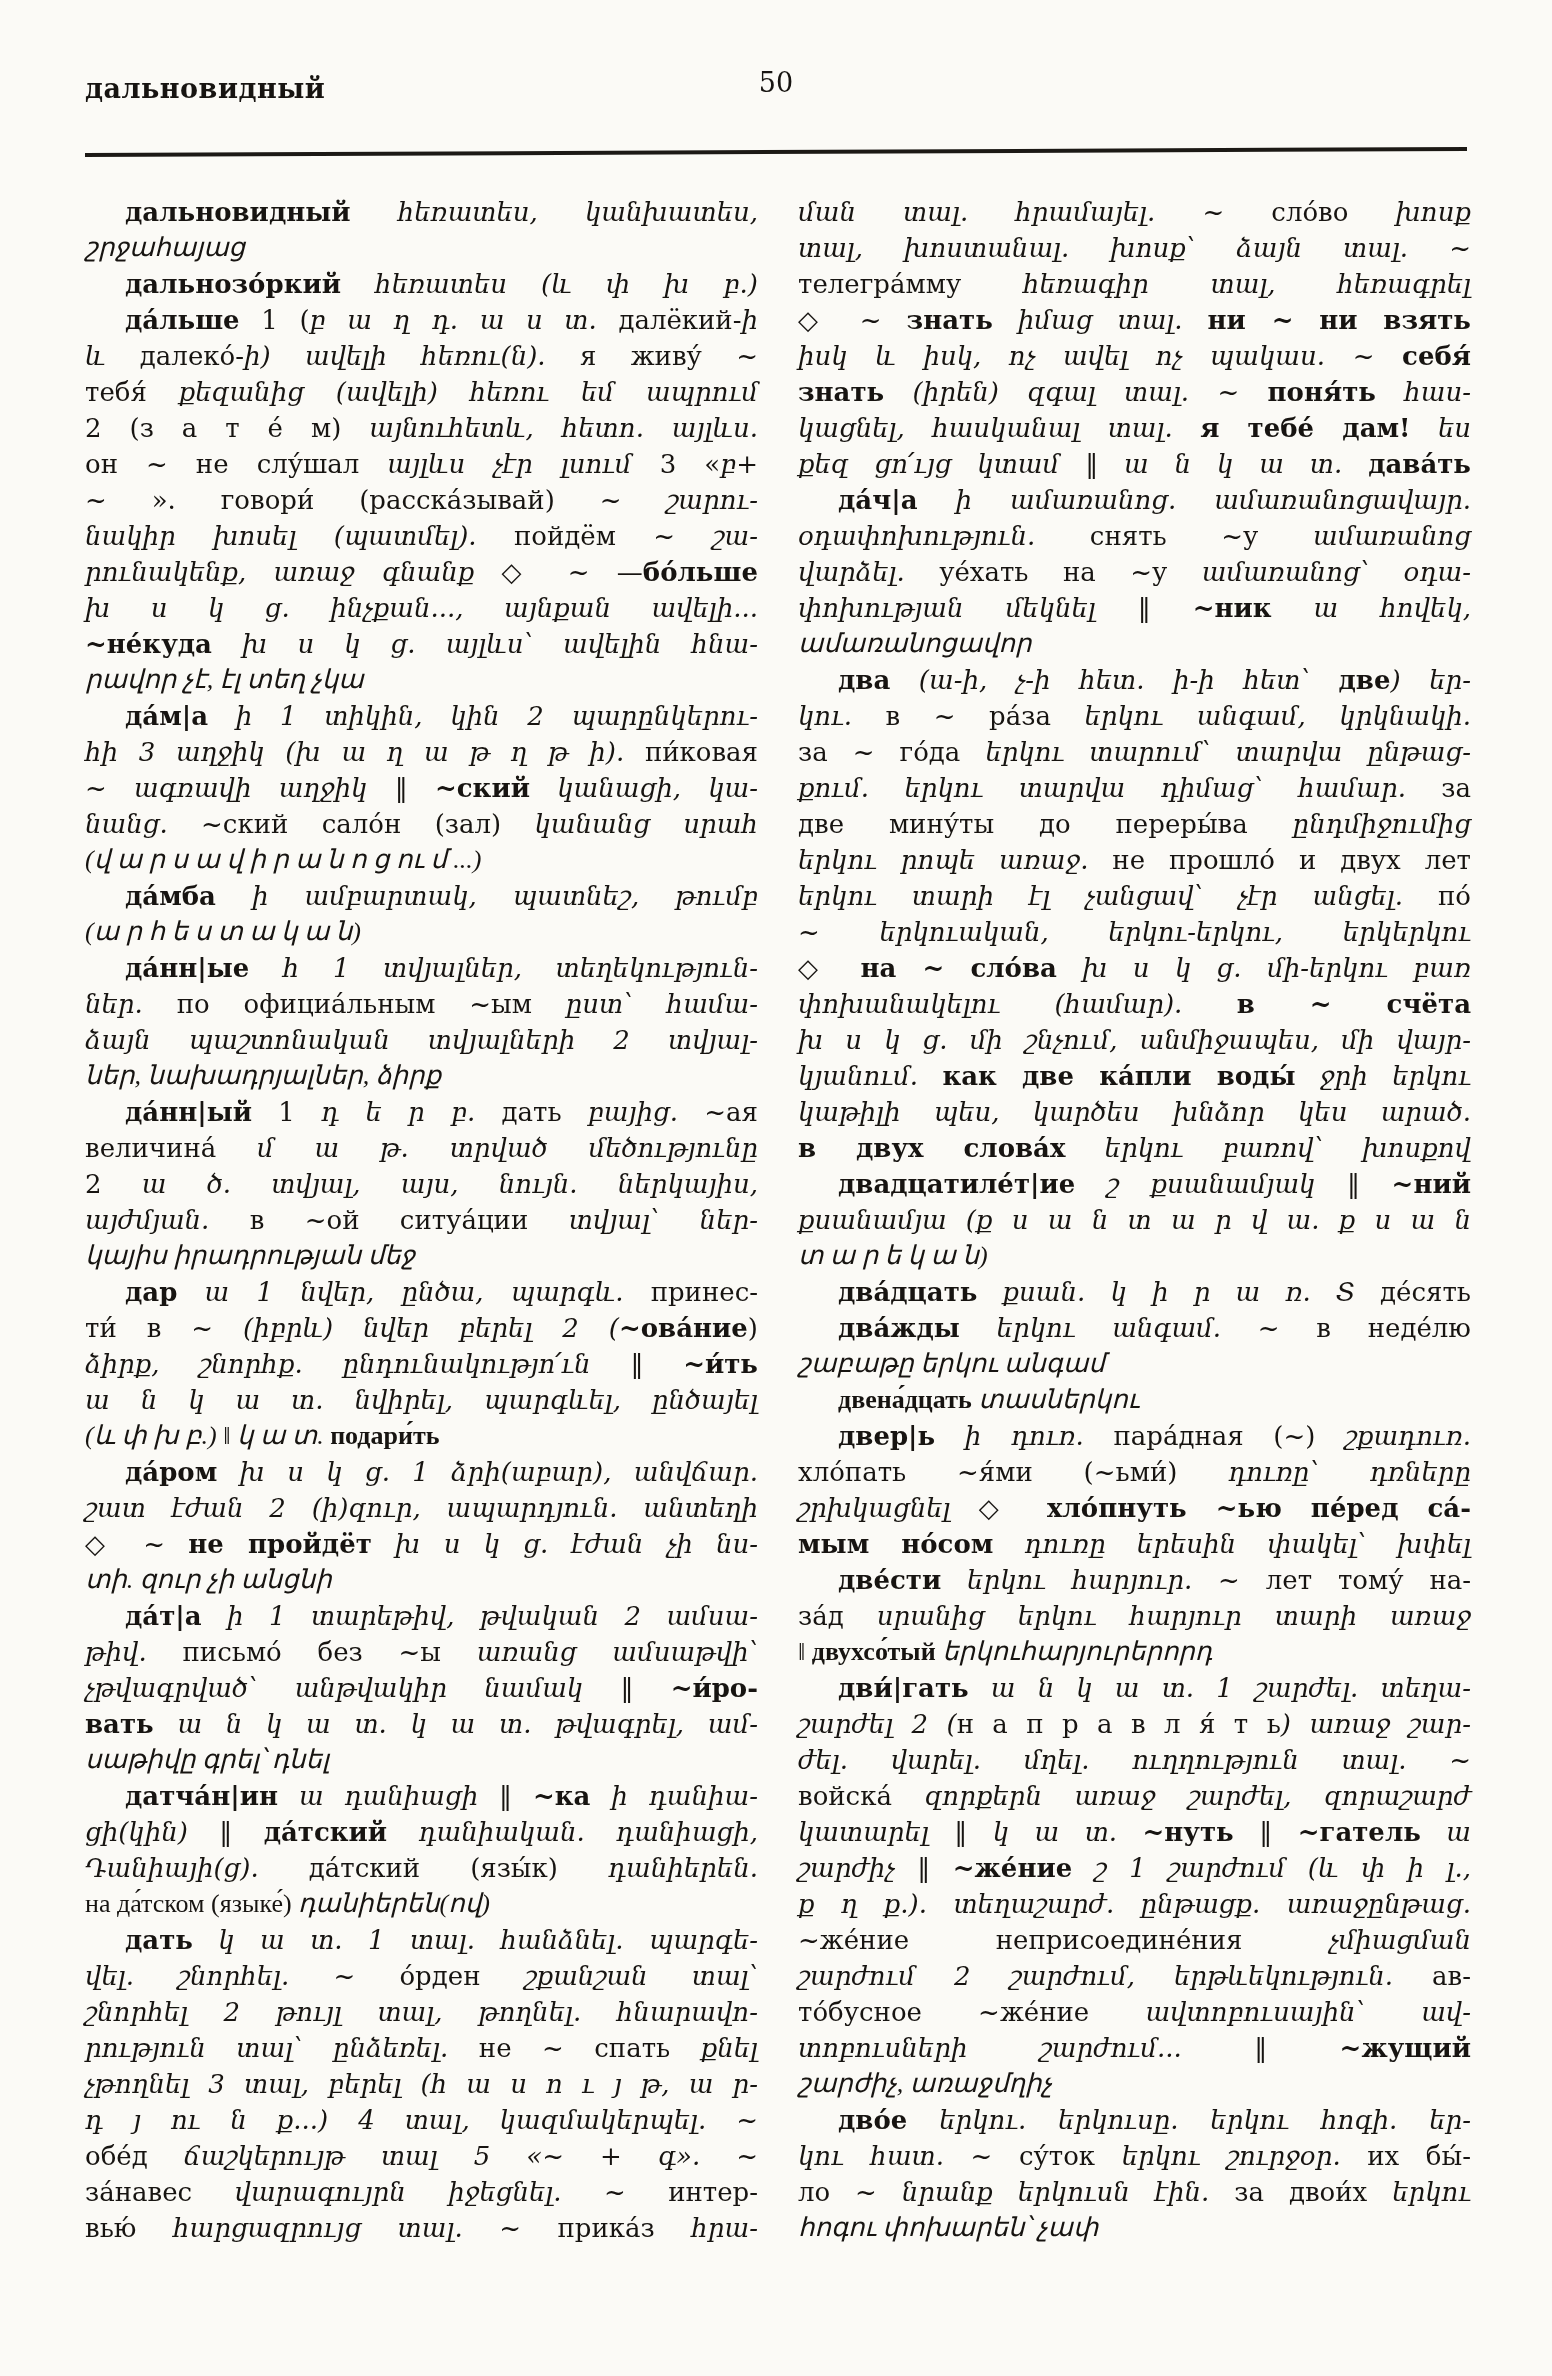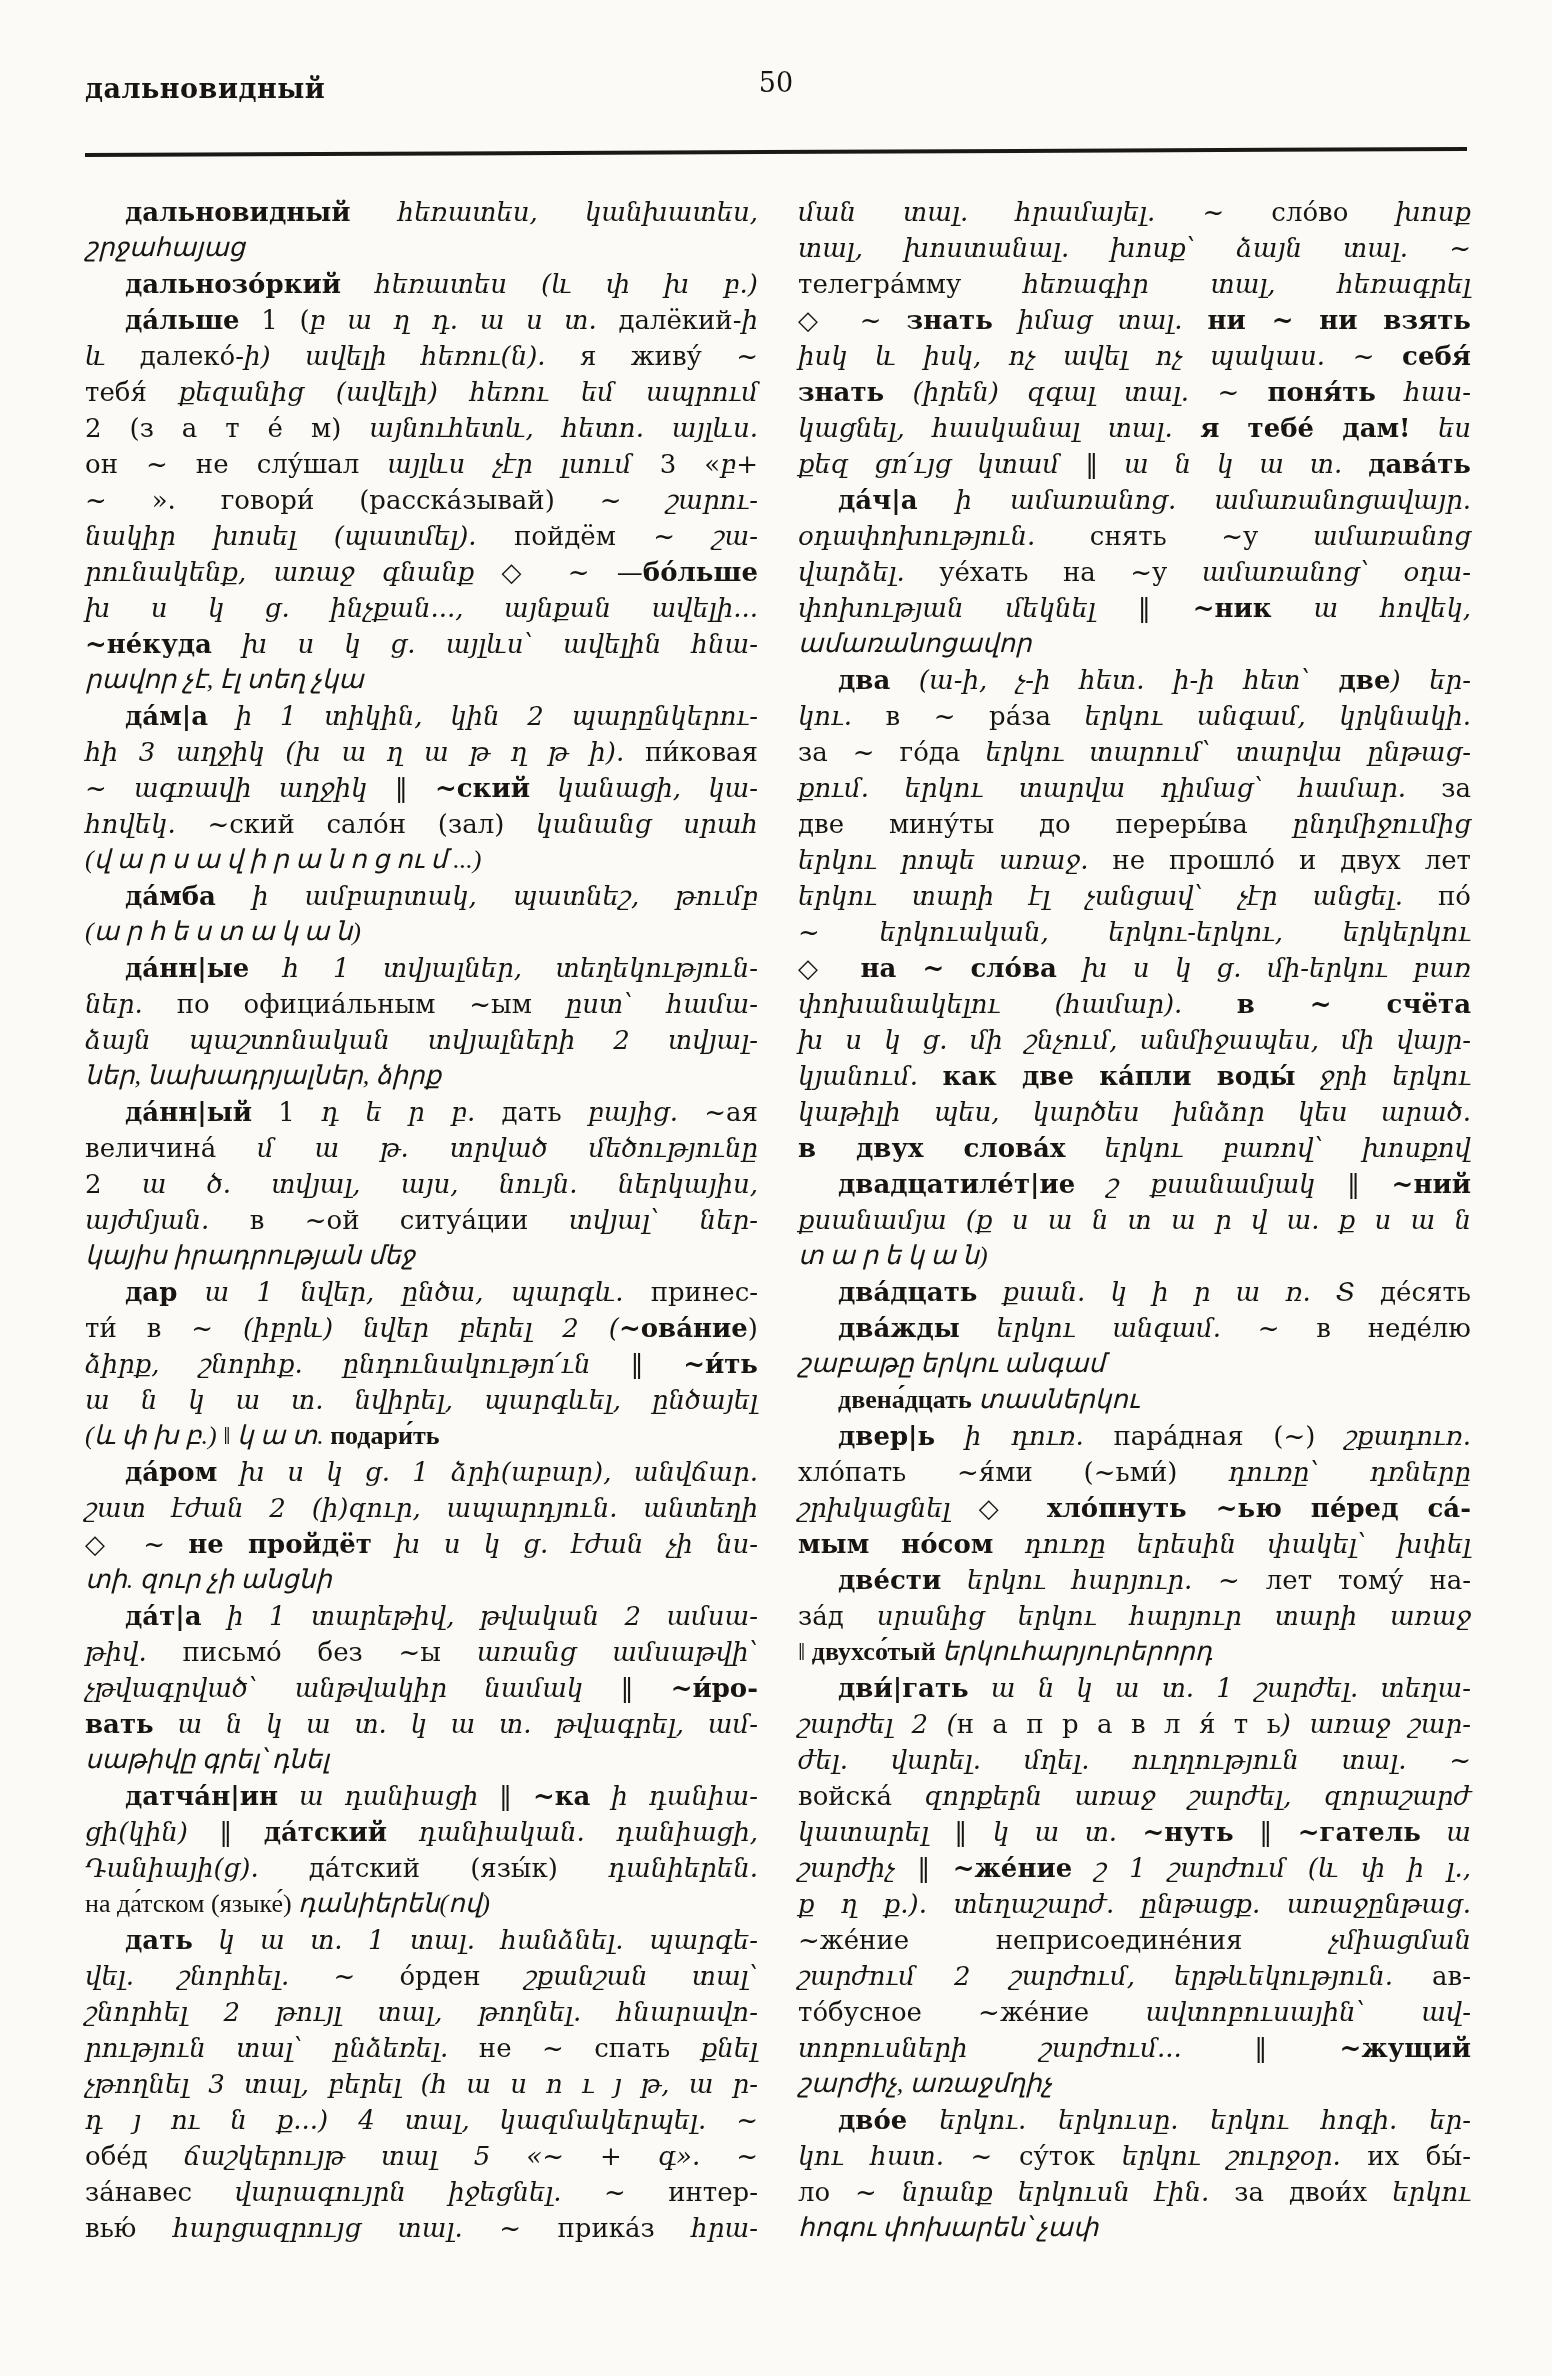--- a/index.html
+++ b/index.html
@@ -65,21 +65,21 @@
         <div class="line"><span class="s-r">он ~ не слу́шал </span><span class="s-a">այլևս չէր լսում </span><span class="s-r">3 «</span><span class="s-a">բ</span><span class="s-r">+</span></div>
         <div class="line"><span class="s-r">~ ». говори́ (расска́зывай) ~ </span><span class="s-a">շարու-</span></div>
         <div class="line"><span class="s-a">նակիր խոսել (պատմել). </span><span class="s-r">пойдём ~ </span><span class="s-a">շա-</span></div>
         <div class="line"><span class="s-a">րունակենք, առաջ գնանք </span><span class="s-r">◇ ~ —</span><span class="s-b">бо́льше</span></div>
         <div class="line"><span class="s-a">խ ս կ ց. ինչքան..., այնքան ավելի...</span></div>
         <div class="line"><span class="s-b">~не́куда</span><span class="s-a"> խ ս կ ց. այլևս՝ ավելին հնա-</span></div>
         <div class="line nj"><span class="s-a">րավոր չէ, էլ տեղ չկա</span></div>
         <div class="line ind"><span class="s-b">да́м|а</span><span class="s-a"> ի 1 տիկին, կին 2 պարընկերու-</span></div>
         <div class="line"><span class="s-a">հի 3 աղջիկ (խ ա ղ ա թ ղ թ ի). </span><span class="s-r">пи́ковая</span></div>
         <div class="line"><span class="s-r">~ </span><span class="s-a">ագռավի աղջիկ </span><span class="s-r">‖ </span><span class="s-b">~ский</span><span class="s-a"> կանացի, կա-</span></div>
-        <div class="line"><span class="s-a">հովեկ. </span><span class="s-r">~ский сало́н (зал) </span><span class="s-a">կանանց սրահ</span></div>
+        <div class="line"><span class="s-a">նանց. </span><span class="s-r">~ский сало́н (зал) </span><span class="s-a">կանանց սրահ</span></div>
         <div class="line nj"><span class="s-a">(վ ա ր ս ա վ ի ր ա ն ո ց ու մ ...)</span></div>
         <div class="line ind"><span class="s-b">да́мба</span><span class="s-a"> ի ամբարտակ, պատնեշ, թումբ</span></div>
         <div class="line nj"><span class="s-a">(ա ր հ ե ս տ ա կ ա ն)</span></div>
         <div class="line ind"><span class="s-b">да́нн|ые</span><span class="s-a"> հ 1 տվյալներ, տեղեկություն-</span></div>
         <div class="line"><span class="s-a">ներ. </span><span class="s-r">по официа́льным ~ым </span><span class="s-a">ըստ՝ համա-</span></div>
         <div class="line"><span class="s-a">ձայն պաշտոնական տվյալների 2 տվյալ-</span></div>
         <div class="line nj"><span class="s-a">ներ, նախադրյալներ, ձիրք</span></div>
         <div class="line ind"><span class="s-b">да́нн|ый</span><span class="s-r"> 1 </span><span class="s-a">դ ե ր բ. </span><span class="s-r">дать </span><span class="s-a">բայից. </span><span class="s-r">~ая</span></div>
         <div class="line"><span class="s-r">величина́ </span><span class="s-a">մ ա թ. տրված մեծությունը</span></div>
         <div class="line"><span class="s-r">2 </span><span class="s-a">ա ծ. տվյալ, այս, նույն. ներկայիս,</span></div>

